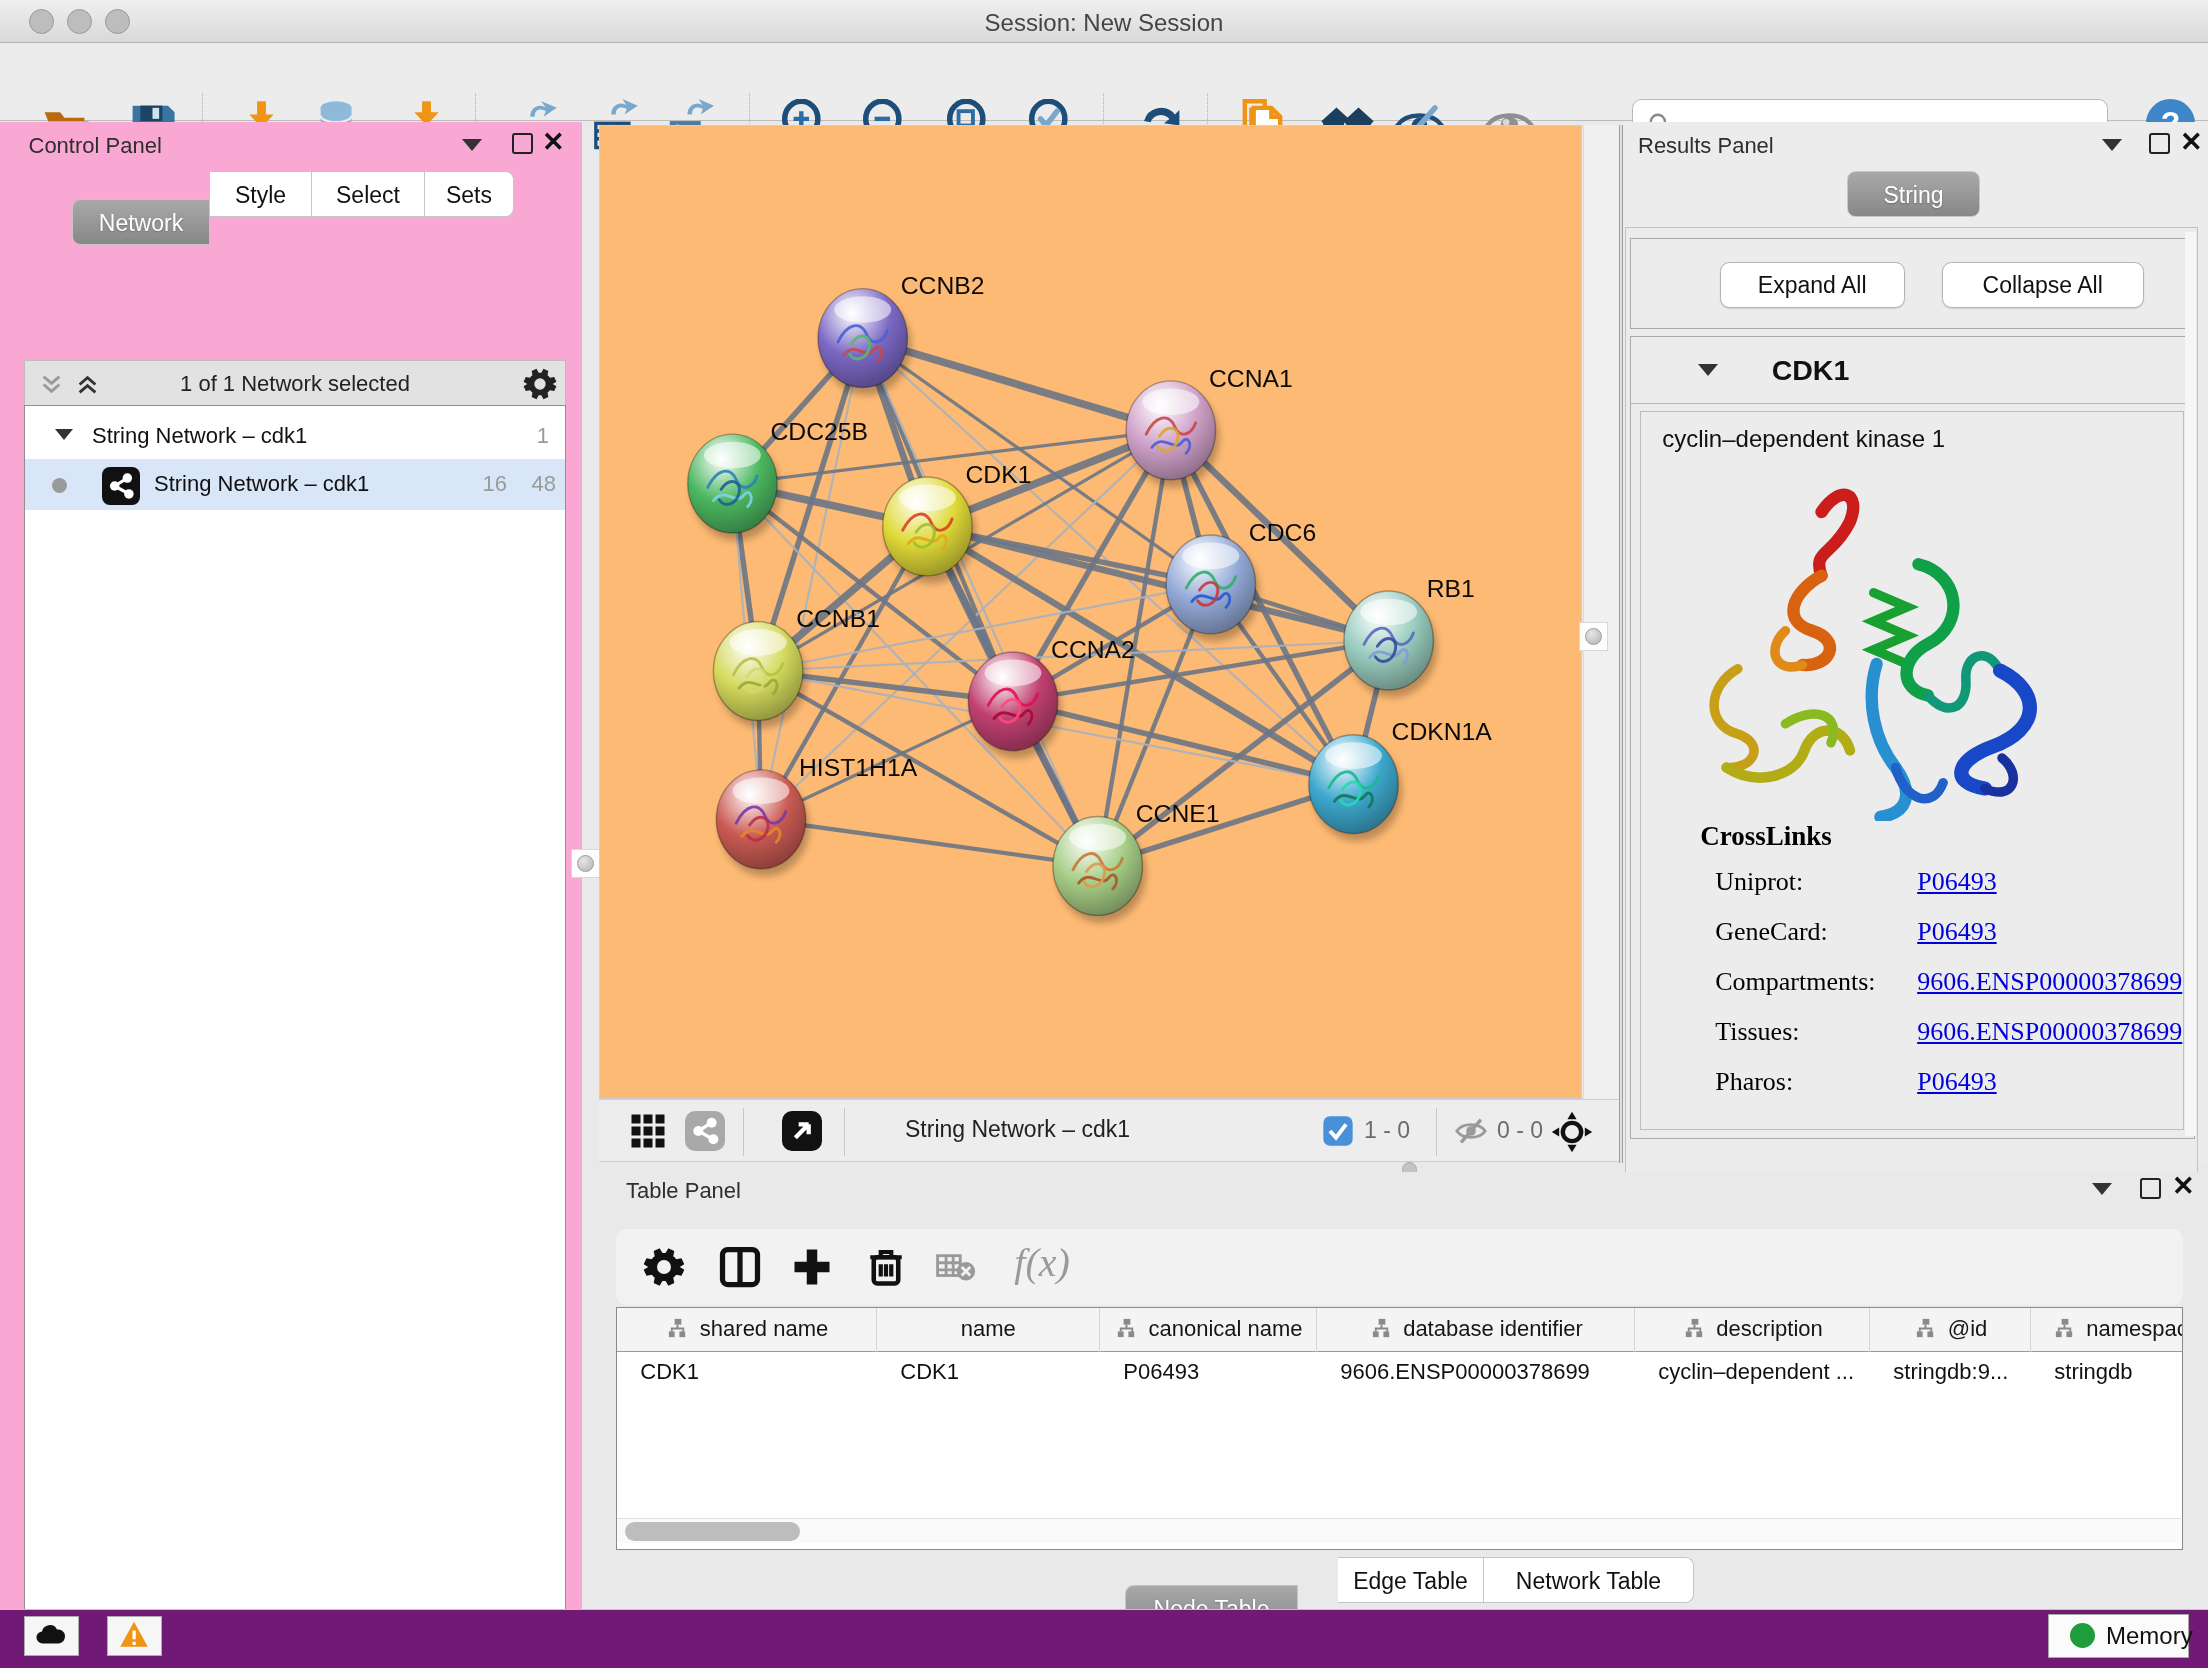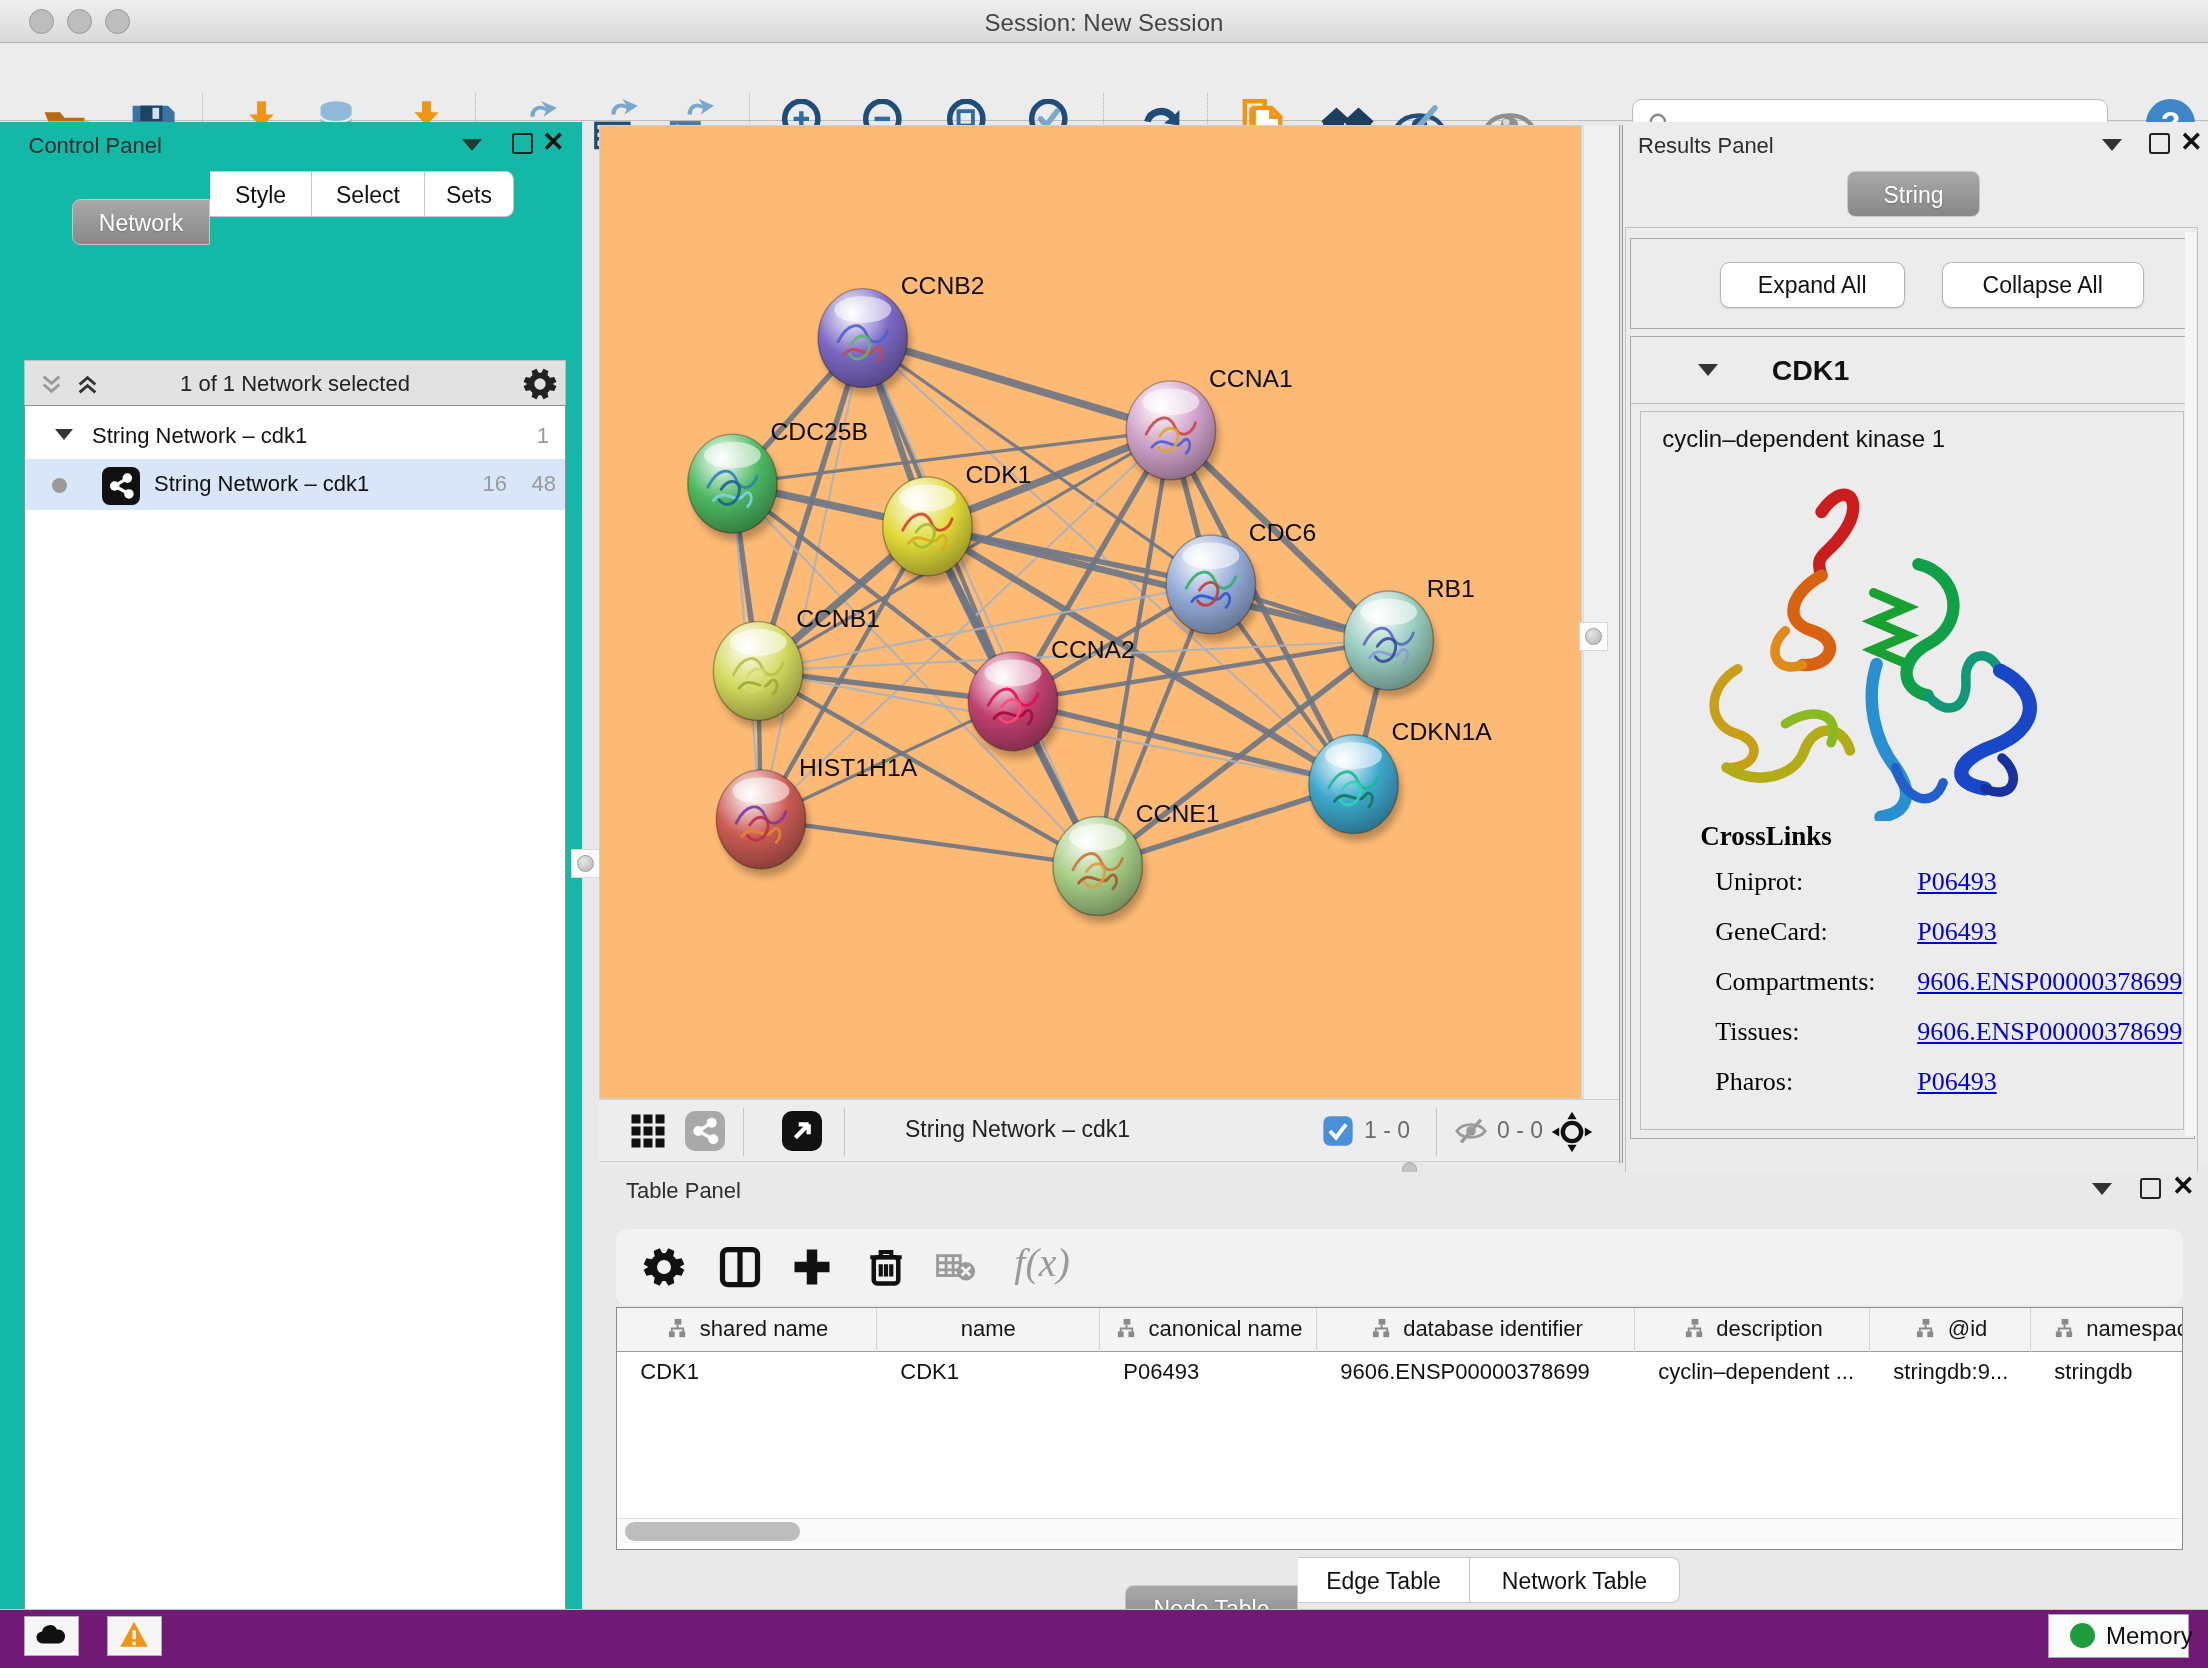--- a/index.html
+++ b/index.html
@@ -36,21 +36,21 @@
   
   .seg { display:inline-block; height:46px; line-height:46px; text-align:center;
     font-size:23px; color:#111; background:#fff; border:1px solid #c6c6c6;
     border-left:none; vertical-align:top; }
   .seg:first-child { border-left:1px solid #c6c6c6; border-radius:8.6px 0 0 8.6px;margin-top:28px; }
   .seg:last-child { border-radius:0 8.6px 8.6px 0; }
   .seg.sel { background:linear-gradient(#a9a9a9,#878787); color:#fff;
     text-shadow:0 1px 1.9px rgba(0,0,0,.25); }
 
   
-  .ctrl { left:0; top:122px; width:582px; height:1488px; background:#14b8a6; }
+  .ctrl { left:0; top:122px; width:582px; height:1488px; background:#f9a8d4; }
   .ctrl-status { left:24px; top:238px; width:542px; height:46px; background:#e2e2e2;
     border:1px solid #bdbdbd; font-size:22px; color:#222; }
   .netlist { left:24px; top:283px; width:542px; height:1300px; background:#fff;
     border:1px solid #8f8f8f; }
   .row-sel { background:#d8e6f8; }
   .count { color:#9a9a9a; font-size:22px; }
 
   
   .canvas { left:599px; top:125px; width:983px; height:974px; background:#fdba74;
     border:1px solid #cfcfcf; }
@@ -695,21 +695,21 @@
               </g>
             </svg><span>namespace</span></div></div>
       <div>
           <div style="white-space: nowrap; background: rgb(255, 255, 255);"><div class="td" style="width: 260px;">CDK1</div><div class="td" style="width: 223px;">CDK1</div><div class="td" style="width: 217px;">P06493</div><div class="td" style="width: 318px;">9606.ENSP00000378699</div><div class="td" style="width: 235px;">cyclin–dependent ...</div><div class="td" style="width: 161px;">stringdb:9...</div><div class="td" style="width: 190px;">stringdb</div></div>
         </div>
       <div class="abs hscroll">
         <div class="abs hthumb"></div>
       </div>
     </div>
 
-    <div class="abs" style="left:522px;top:385px"><div class="seg sel" style="width: 173px;">Node Table</div><div class="seg" style="width: 172px;">Edge Table</div><div class="seg" style="width: 210px;">Network Table</div></div>
+    <div class="abs" style="left:522px;top:385px"><div class="seg sel" style="width: 173px;">Node Table</div><div class="seg" style="width: 146px; margin-left: 40px;">Edge Table</div><div class="seg" style="width: 210px;">Network Table</div></div>
   </div>
 
   <div class="abs bottombar">
     <div class="abs bb-btn" style="left:24px">
       <svg style="position:absolute;left:9.5px;top:5.7px;width:32px;height:25px" viewBox="0 0 32 22">
         <path d="M8 20 a6 6 0 0 1 -1-12 a8 8 0 0 1 15-2 a6 6 0 0 1 2 14 Z" fill="#111"></path>
       </svg>
     </div>
     <div class="abs bb-btn" style="left:107px">
       <svg style="position:absolute;left:10.5px;top:3.8px;width:30px;height:28.5px" viewBox="0 0 24 22">

